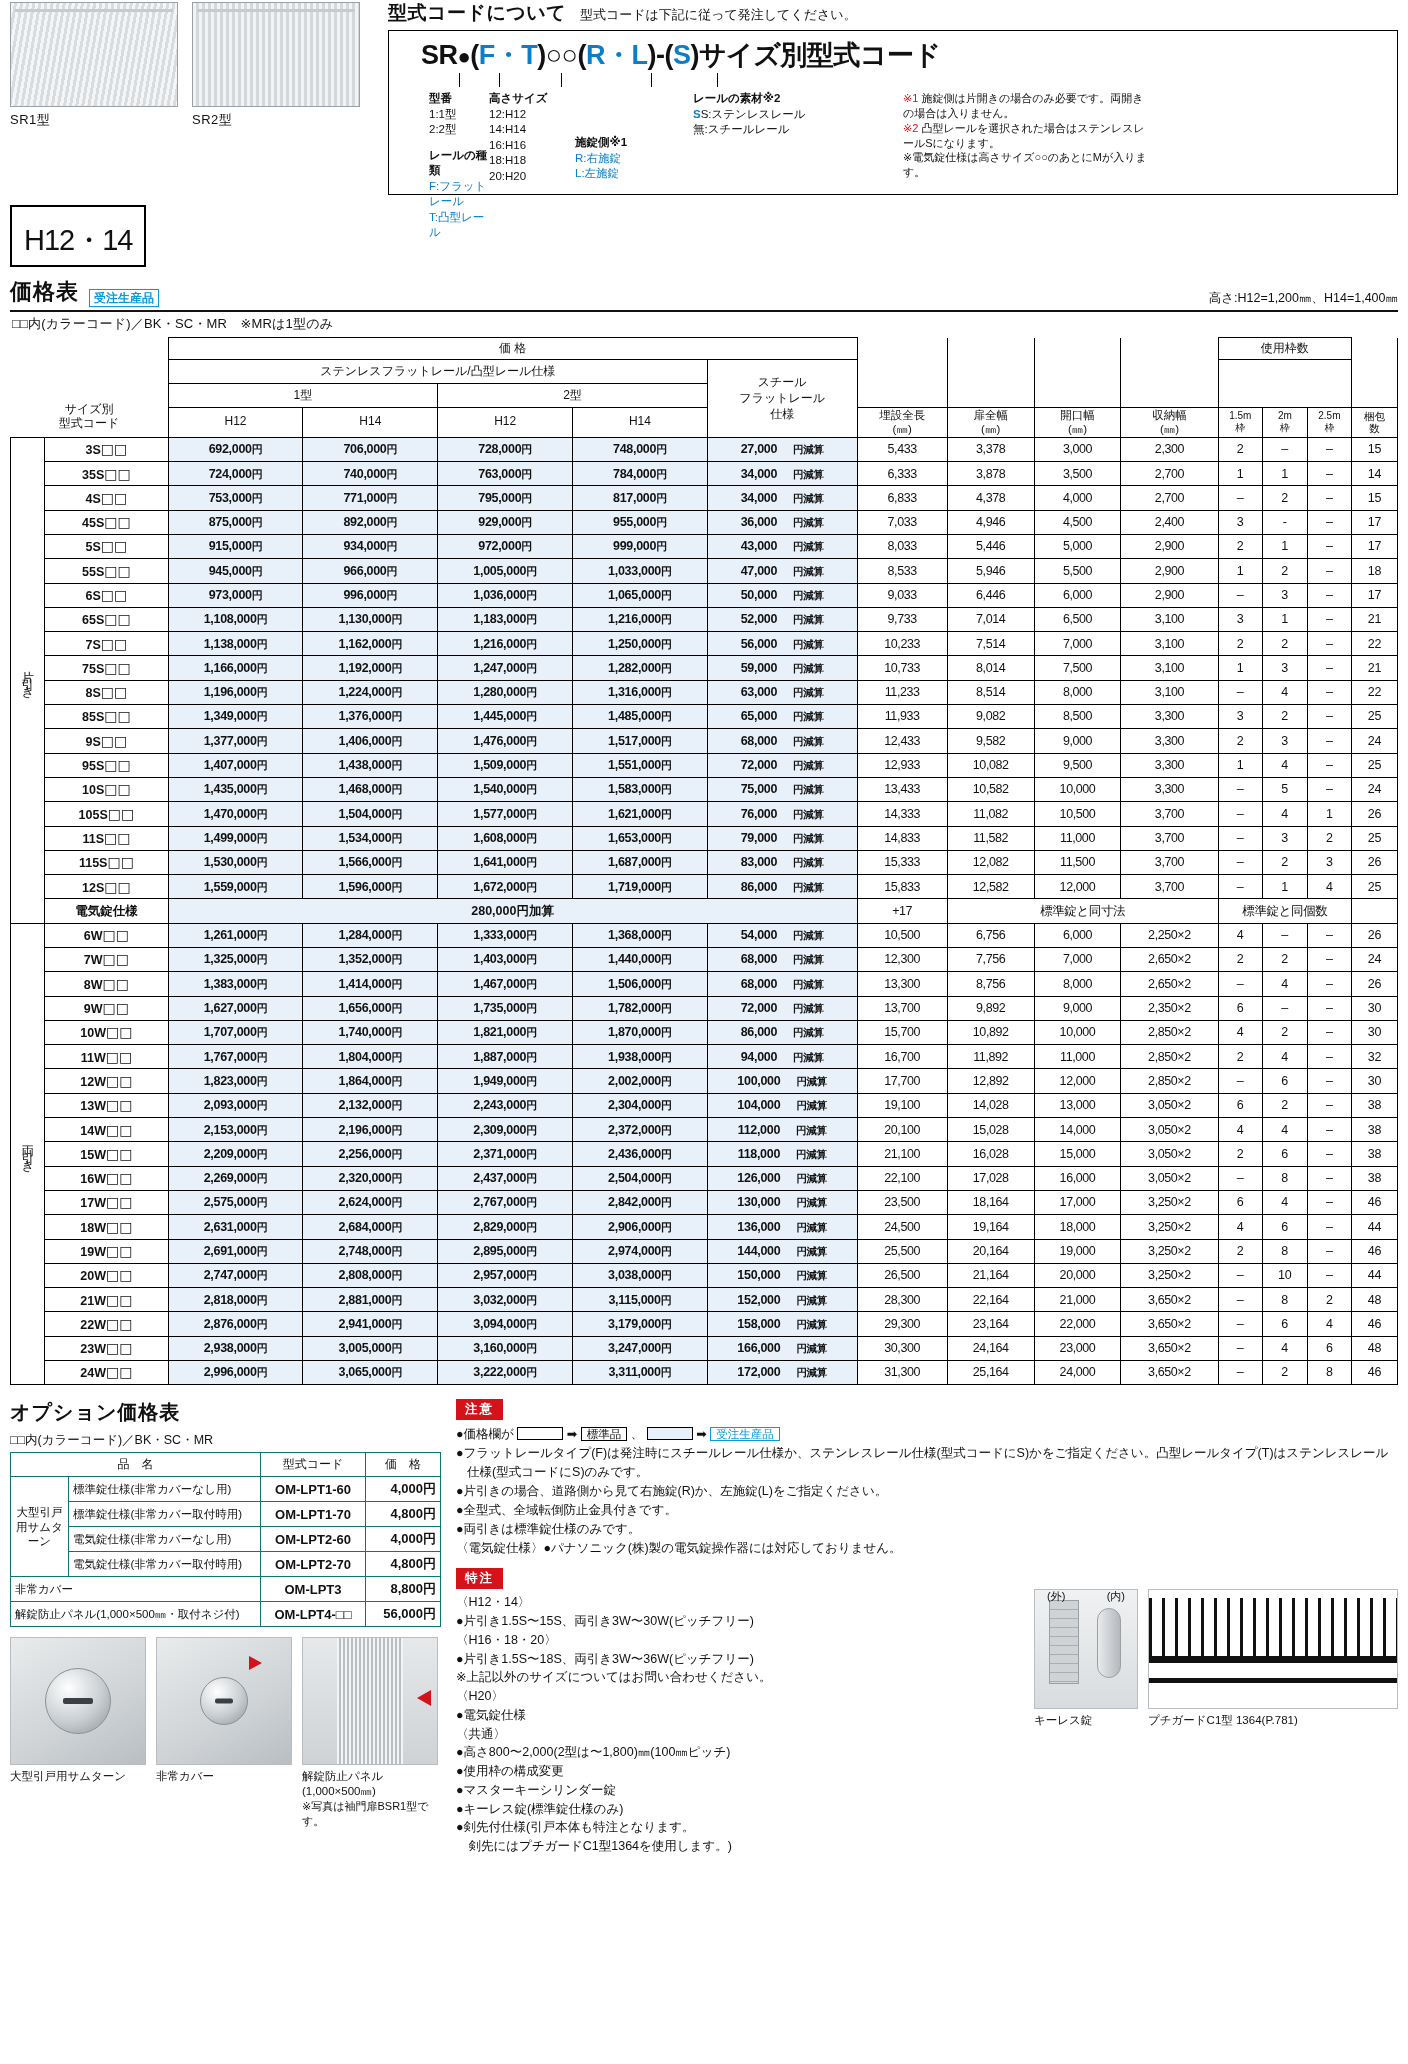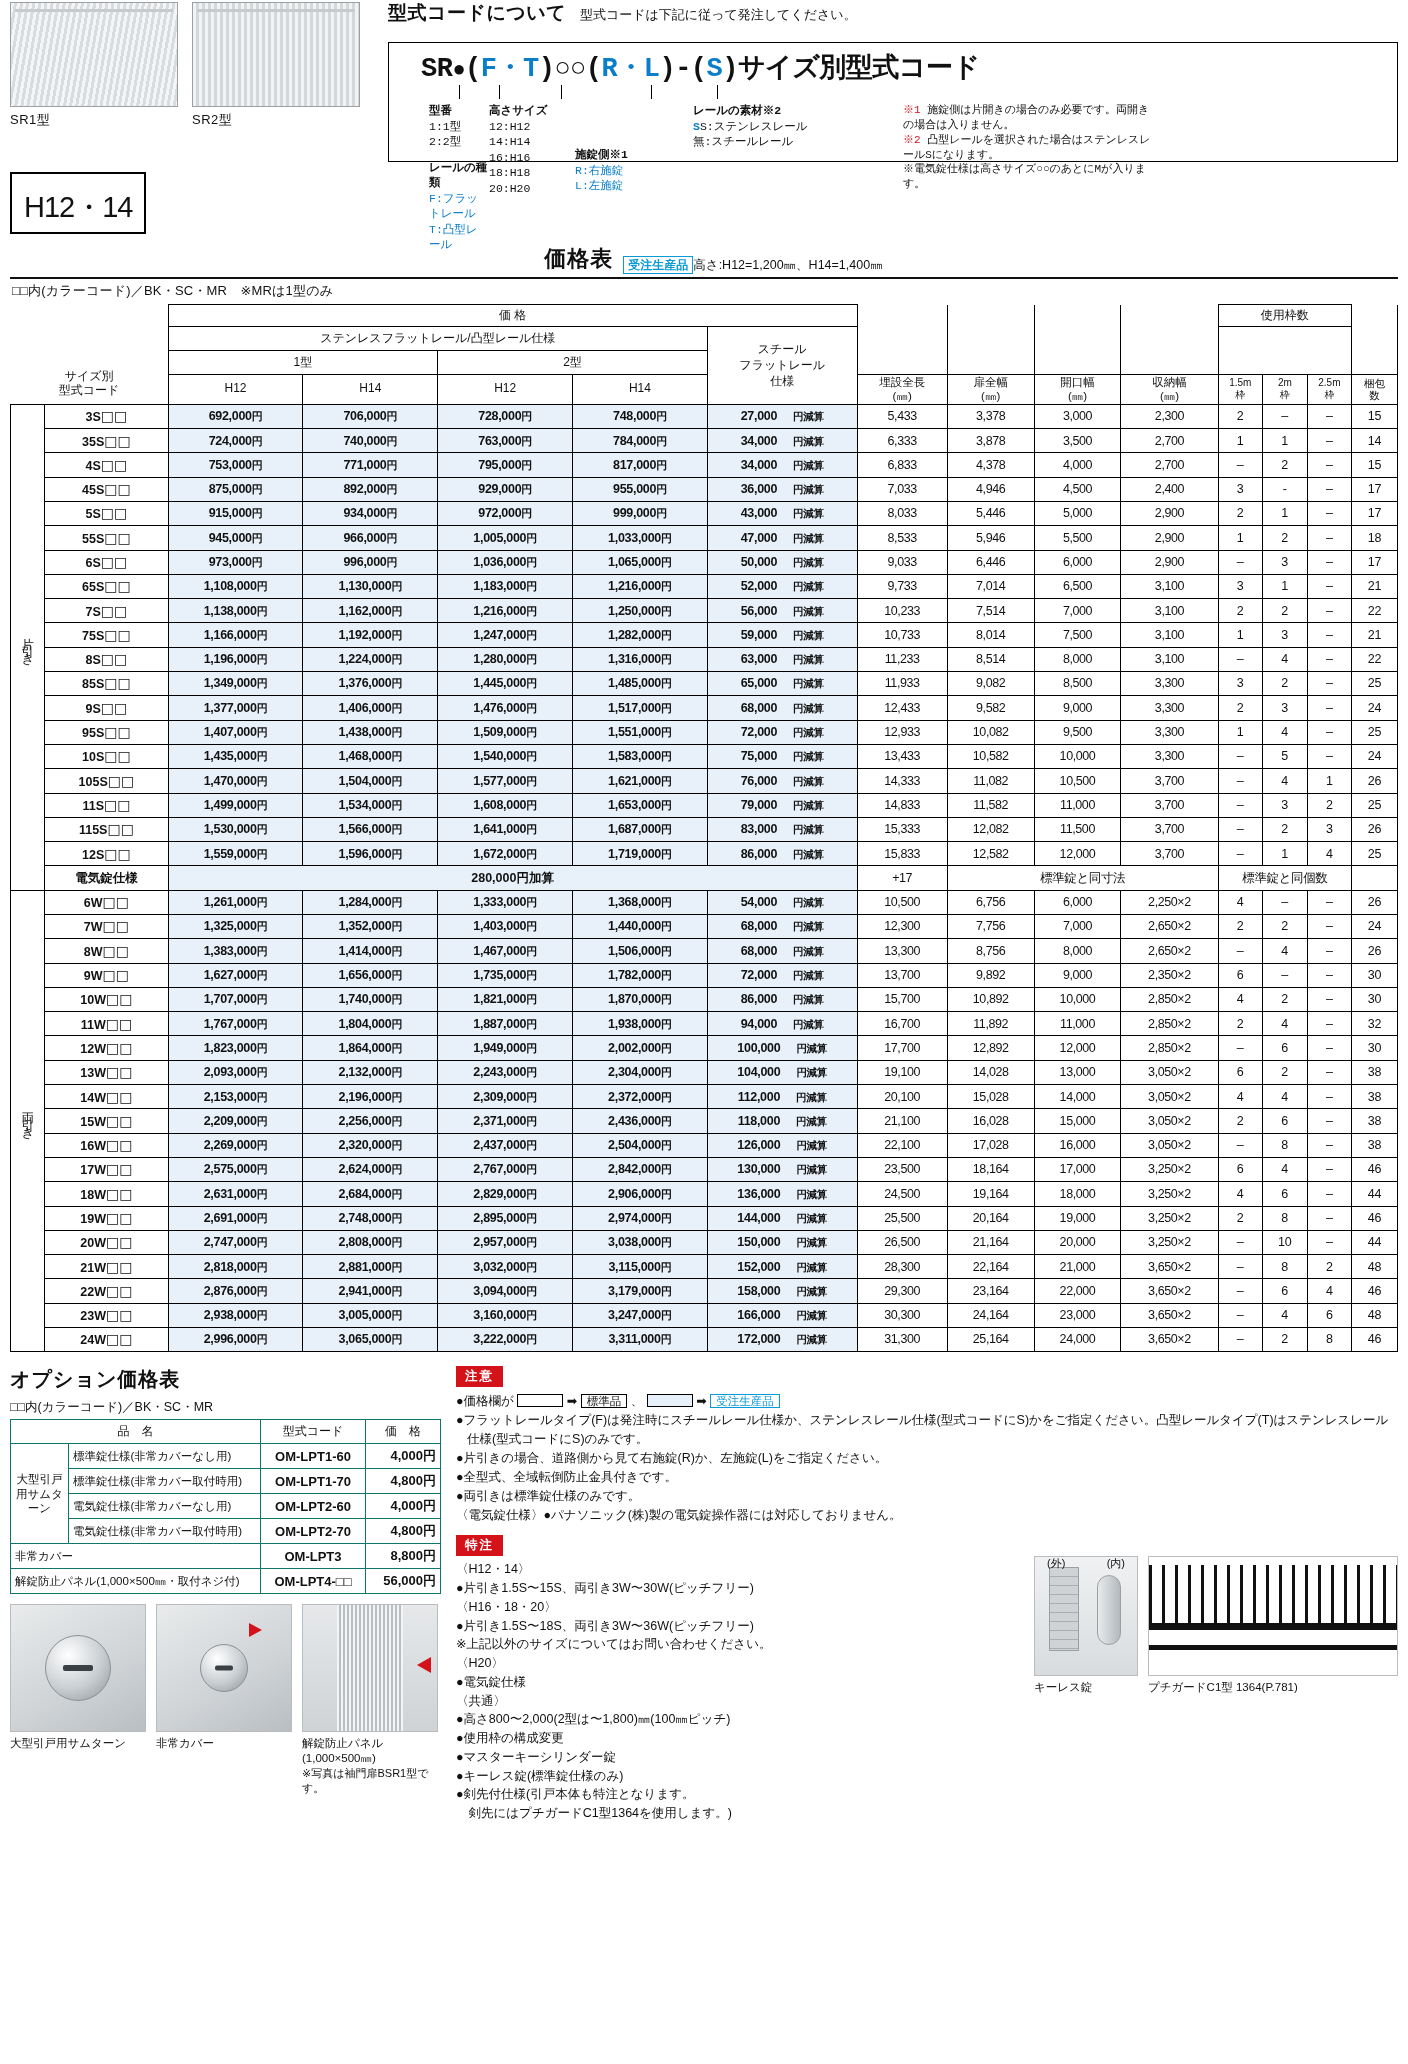--- a/index.html
+++ b/index.html
@@ -34,21 +34,21 @@
   .photo:after{
     content:""; position:absolute; left:4px; right:4px; top:6px; height:3px;
     background:#c7cbce;
   }
   .photo-cap { font-size:13px; margin-top:4px; letter-spacing:.5px; }
 
   
   .codewrap { margin-left:28px; flex:1; }
   .code-title { font-size:19px; font-weight:bold; letter-spacing:.5px; }
   .code-title .sub { font-size:13px; font-weight:normal; margin-left:8px; letter-spacing:0; }
-  .code-box { border:1.5px solid #000; margin-top:16px; padding:6px 10px 8px 10px; position:relative; height:120px;font-family:Liberation Mono, monospace;}
+  .code-box { border:1.5px solid #000; margin-top:4px; padding:6px 10px 8px 10px; position:relative; height:165px;}
   .code-formula { font-size:27px; font-weight:bold; letter-spacing:-.5px; padding-left:22px; }
   .blue { color:#0a7ec8; }
   .dot { font-size:22px; }
   .legend { display:flex; font-size:11.5px; line-height:1.35; margin-top:2px; }
   .lg-col { position:relative; }
   .lg1 { width:90px; padding-left:30px; }
   .lg2 { width:86px; }
   .lg3 { width:118px; }
   .lg4 { width:210px; }
   .lg-title { font-weight:bold; }
@@ -57,21 +57,21 @@
   .stem-row { position:relative; height:16px; }
   .stem { position:absolute; top:0; width:0; border-left:1px solid #000; height:14px; }
 
   
   .h-badge {
     display:inline-block; border:2px solid #000; font-size:29px; font-weight:normal;
     padding:14px 12px 4px 12px; letter-spacing:-1px; margin-top:10px;
   }
 
   
-  .ph-row { display:flex; align-items:flex-end; justify-content:center; margin-top:10px;margin-left:19px; }
+  .ph-row { display:flex; align-items:flex-end; justify-content:space-between; margin-top:10px; }
   .ph-left { display:flex; align-items:flex-end; gap:10px; }
   .ph-title { font-size:22px; font-weight:bold; letter-spacing:1px; }
   .tag-blue {
     border:1px solid #0a9ad6; color:#0a9ad6; font-size:12px; font-weight:bold;
     padding:1px 4px; line-height:1.2;
   }
   .ph-right { font-size:12.5px; }
   .rule-thick { border-top:2.5px solid #111; margin-top:3px; }
   .colorcode { font-size:13px; padding:3px 0 4px 2px; letter-spacing:.2px;}
 

